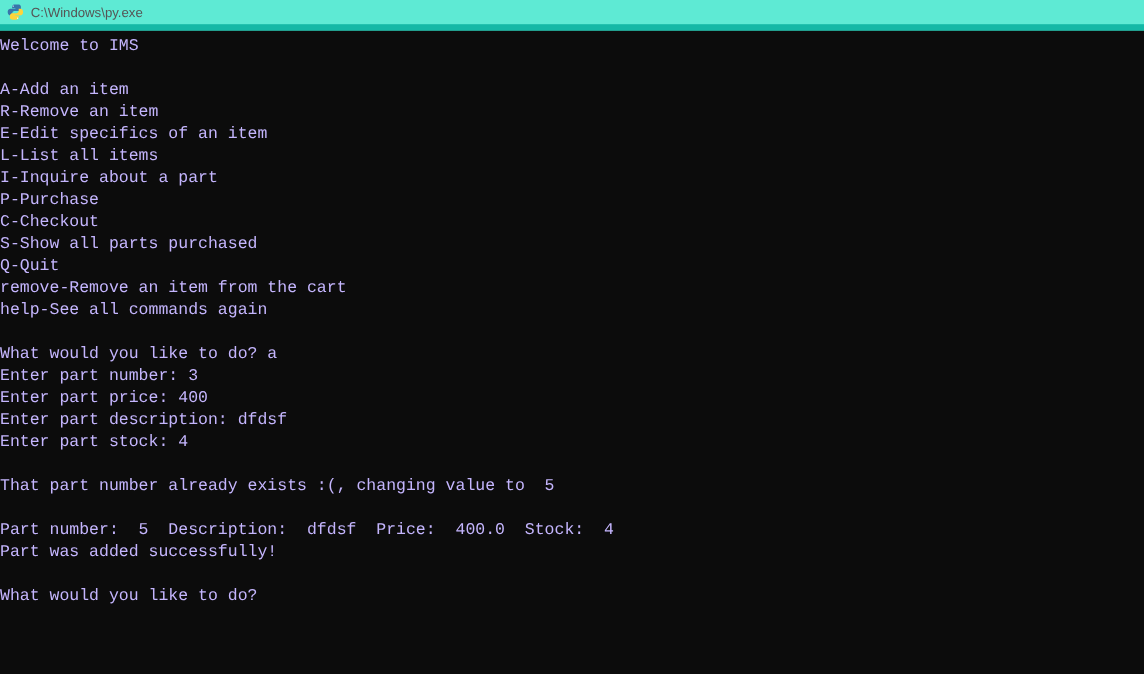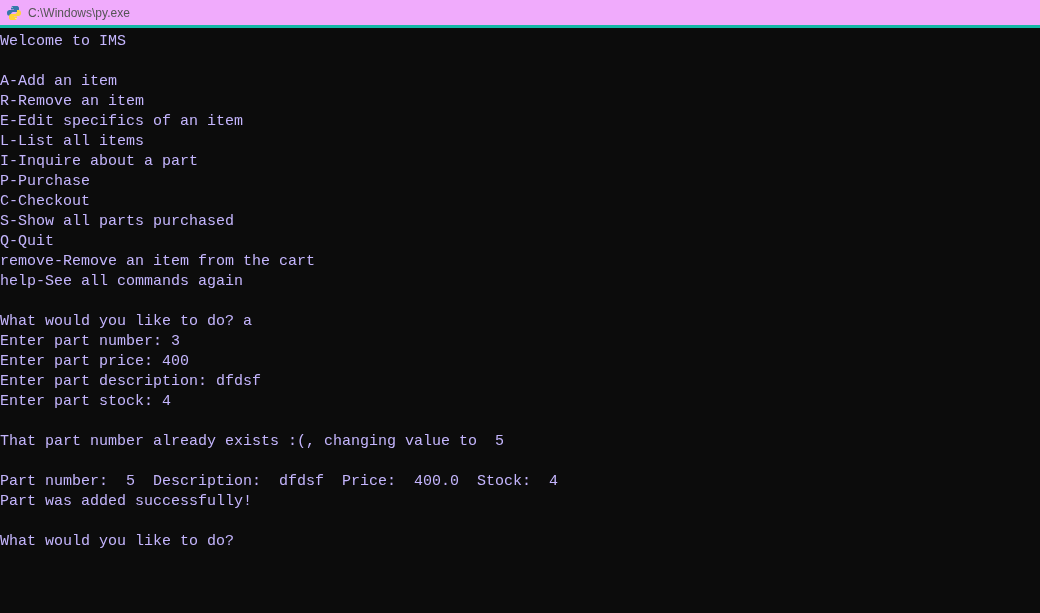--- a/index.html
+++ b/index.html
@@ -9,25 +9,25 @@
     }
     body {
       width: 1040px;
       height: 613px;
       background: #ffffff;
       font-family: 'Consolas', 'Courier New', monospace;
       overflow: hidden;
     }
     .titlebar {
       height: 28px;
-      background: #f0abfc;
+      background: #5eead4;
       display: flex;
       align-items: center;
       padding: 0 6px;
-      border-bottom: 3px solid #14b8a6;
+      border-bottom: 6px solid #14b8a6;
     }
     .titlebar-icon {
       width: 16px;
       height: 16px;
       margin-right: 6px;
       display: flex;
       align-items: center;
       justify-content: center;
     }
     .titlebar-text {

